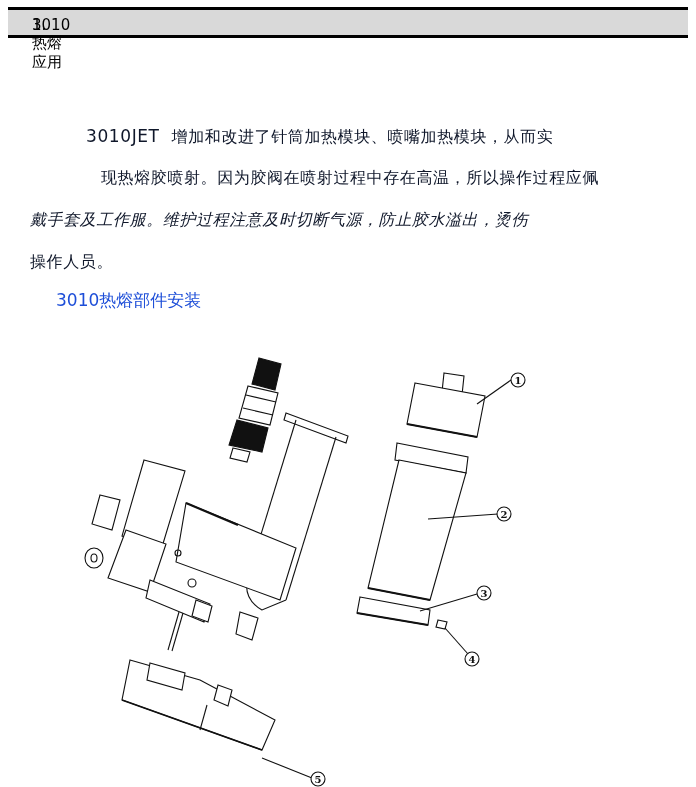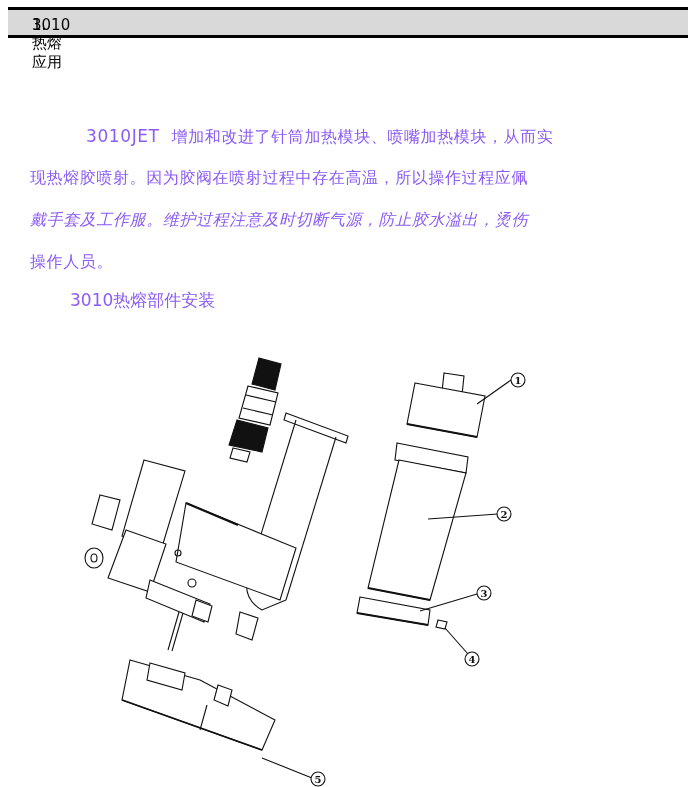--- a/index.html
+++ b/index.html
@@ -3,41 +3,41 @@
 <meta charset="utf-8">
 <style>
   html, body { margin: 0; padding: 0; background: #ffffff; }
   body { width: 696px; height: 787px; position: relative; overflow: hidden;
          font-family: "DejaVu Sans", "Liberation Sans", sans-serif; color: #111; }
   .section-header { position: absolute; left: 8px; top: 7px; width: 680px; height: 31px;
          background: #d9d9d9; border-top: 3px solid #000; border-bottom: 3px solid #000; box-sizing: border-box; }
   .section-header span { position: absolute; left: 12px; top: 3px; font-size: 15px;
          font-family: "DejaVu Sans", sans-serif; color: #000; }
   .para { position: absolute; left: 30px; width: 640px; font-family: "DejaVu Serif", "Liberation Serif", serif;
-         font-size: 16px; color: #8b5cf6; white-space: nowrap; letter-spacing: 0.6px; }
+         font-size: 16px; color: #0f172a; white-space: nowrap; letter-spacing: 0.6px; }
   .para .lead { font-family: "DejaVu Sans", sans-serif; font-size: 17px; }
-  .subheading { position: absolute; left: 70px; top: 289px; font-size: 17px;
-         font-family: "DejaVu Sans", sans-serif; color: #8b5cf6; }
+  .subheading { position: absolute; left: 56px; top: 289px; font-size: 17px;
+         font-family: "DejaVu Sans", sans-serif; color: #1d4ed8; }
   .figure { position: absolute; left: 60px; top: 330px; width: 600px; height: 457px; }
   .figure svg { width: 100%; height: 100%; }
   .callout { font-family: "DejaVu Serif", serif; font-size: 10px; font-weight: bold; }
 </style>
 </head>
 <body>
 
 <div class="section-header">
   <span>
     <span>1.</span>&nbsp;&nbsp;&nbsp;<span>3010热熔应用</span>
   </span>
 </div>
 
 <div class="para" style="top:126px;">
   <span style="display:inline-block;width:56px;"></span><span class="lead">3010JET</span><span style="display:inline-block;width:12px;"></span><span>增加和改进了针筒加热模块、喷嘴加热模块，从而实</span>
 </div>
-<div class="para" style="top:168px;"><span>现热熔胶喷射。因为胶阀在喷射过程中存在高温，所以操作过程应佩</span></div>
+<div class="para" style="top:168px;text-align:center;"><span>现热熔胶喷射。因为胶阀在喷射过程中存在高温，所以操作过程应佩</span></div>
 <div class="para" style="top:210px;font-style:italic;"><span>戴手套及工作服。维护过程注意及时切断气源，防止胶水溢出，烫伤</span></div>
 <div class="para" style="top:252px;font-family:Liberation Mono, monospace;"><span>操作人员。</span></div>
 
 <div class="subheading">3010热熔部件安装</div>
 
 <div class="figure">
   <svg viewBox="60 330 600 457" xmlns="http://www.w3.org/2000/svg" fill="none" stroke="#111" stroke-width="1.1">
 
     <g>
       <path d="M444 373 L464 376 L462 395 L442 392 Z" fill="#fff"></path>

